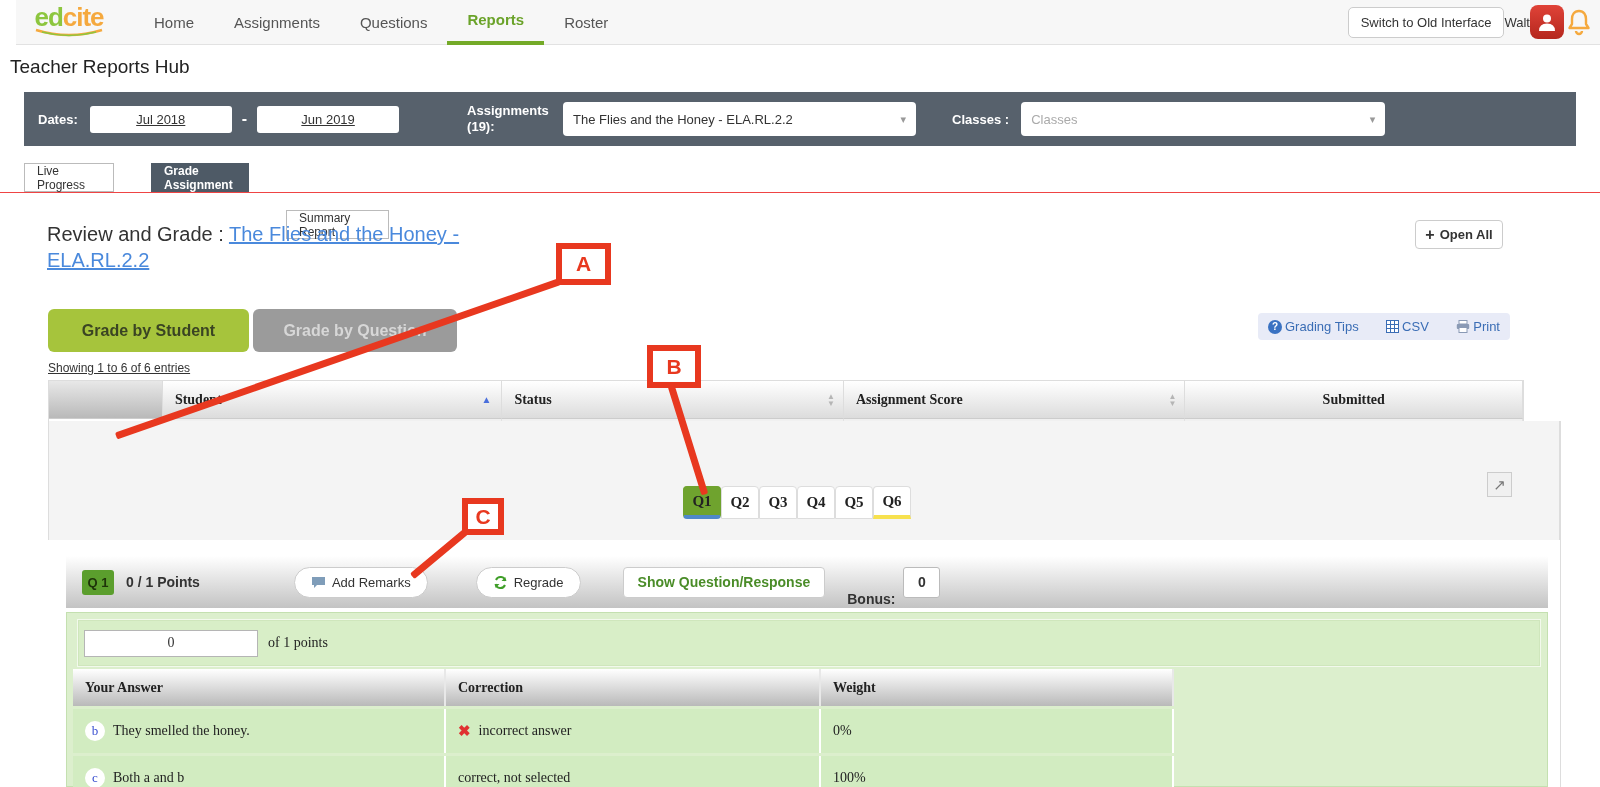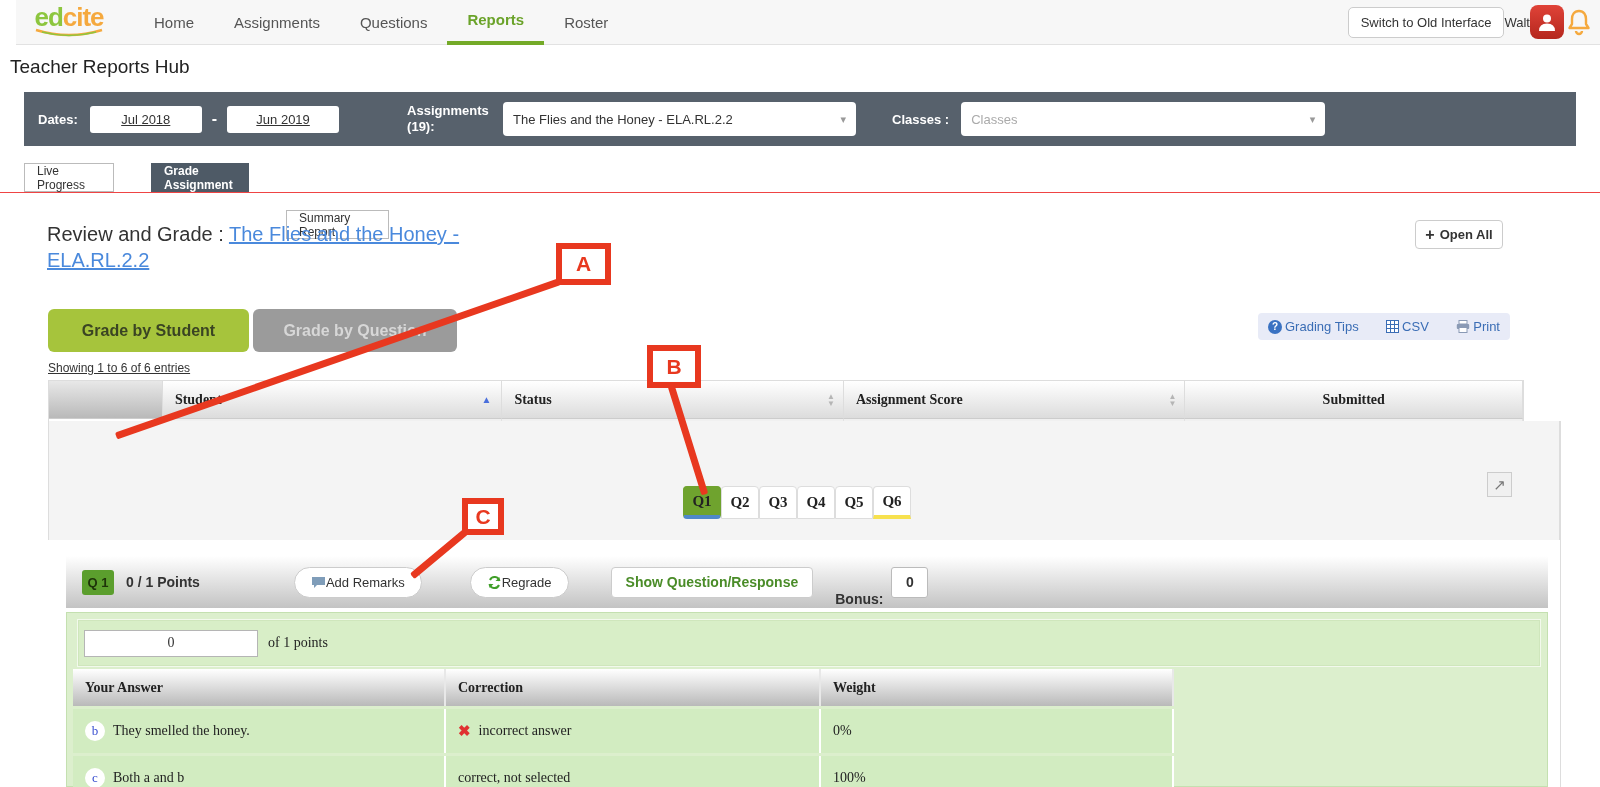--- a/index.html
+++ b/index.html
@@ -21,21 +21,21 @@
   .user-name { font-size:13px; color:#333; }
   .avatar { width:34px; height:34px; border-radius:8px; background:linear-gradient(#e04338,#b5271e); display:flex; align-items:center; justify-content:center; }
   .bell { width:30px; height:32px; display:flex; align-items:center; justify-content:center; }
 
   
   .page-title { position:absolute; left:10px; top:56px; font-size:19px; color:#222; font-weight:normal; }
 
   
   .filter-bar { position:absolute; left:24px; top:92px; width:1552px; height:54px; background:#57616c; display:flex; align-items:center; }
   .flabel { color:#fff; font-weight:bold; font-size:13px; }
-  .date-box { width:112px; height:27px; background:#fff; border-radius:3px; display:flex; align-items:center; justify-content:center; font-size:13px; color:#333; text-decoration:underline; cursor:pointer; }
+  .date-box { width:142px; height:27px; background:#fff; border-radius:3px; display:flex; align-items:center; justify-content:center; font-size:13px; color:#333; text-decoration:underline; cursor:pointer; }
   .dash { color:#fff; font-weight:bold; margin:0 10px; }
   .dropdown { background:#fff; border-radius:4px; height:34px; display:flex; align-items:center; padding:0 10px; font-size:13px; color:#333; cursor:pointer; }
   .dropdown .caret { margin-left:auto; color:#999; font-size:11px; }
   .placeholder { color:#aaa; }
 
   
   .report-tabs { position:absolute; left:0; top:163px; width:1600px; height:30px; border-bottom:1px solid #ef4444; }
   .rtab { position:absolute; top:0; height:29px; background:#fff; border:1px solid #bbb; font-size:12px; color:#333; display:flex; align-items:center; justify-content:center; cursor:pointer; padding:0 12px; }
   .rtab.active { background:#4e5a66; color:#fff; font-weight:bold; border-color:#4e5a66; }
 
@@ -73,21 +73,21 @@
   .qtabs { position:absolute; left:683px; top:486px; display:flex; }
   .qtab { width:38px; height:33px; background:#fff; border:1px solid #ddd; border-radius:4px 4px 0 0; font-family:"Liberation Serif",serif; font-weight:bold; font-size:15px; color:#222; display:flex; align-items:center; justify-content:center; cursor:pointer; }
   .qtab.active { background:#6fa32e; border-color:#6fa32e; border-bottom:4px solid #4f88c9; border-radius:4px; }
   .qtab.yellow { border-bottom:4px solid #f7e14e; }
   .expand-btn { position:absolute; left:1487px; top:472px; width:25px; height:25px; background:#f0f0f0; border:1px solid #ccc; color:#777; font-size:15px; display:flex; align-items:center; justify-content:center; cursor:pointer; }
 
   
   .gtoolbar { position:absolute; left:66px; top:556px; width:1482px; height:52px; background:linear-gradient(#ffffff,#c3c3c3); display:flex; align-items:center; }
   .qbadge { margin-left:16px; width:32px; height:25px; background:#5b9e2d; border-radius:3px; color:#1e3309; font-weight:bold; font-size:13px; display:flex; align-items:center; justify-content:center; }
   .pts { margin-left:12px; font-size:14px; font-weight:bold; color:#333; }
-  .pill-btn { height:31px; background:#fff; border:1px solid #ccc; border-radius:16px; display:flex; align-items:center; padding:0 16px; font-size:13px; color:#333; cursor:pointer; }
+  .pill-btn { height:31px; background:#fff; border:1px solid #ccc; border-radius:16px; display:flex; align-items:center; gap:6px; padding:0 16px; font-size:13px; color:#333; cursor:pointer; }
   .remarks-btn { margin-left:94px; }
   .regrade-btn { margin-left:48px; }
   .sqr-btn { margin-left:42px; height:31px; background:#fff; border:1px solid #ccc; border-radius:4px; padding:0 14px; font-size:14px; font-weight:bold; color:#4a8c28; display:flex; align-items:center; cursor:pointer; }
   .bonus-label { margin-left:22px; font-size:14px; font-weight:bold; color:#333;margin-top:33px; }
   .bonus-input { margin-left:8px; width:37px; height:31px; border:1px solid #bbb; border-radius:3px; text-align:center; font-size:14px; font-weight:bold; color:#333; }
 
   
   .answer-panel { position:absolute; left:66px; top:612px; width:1482px; height:175px; background:#dcefcd; border:1px solid #c4e0b0; font-family:"Liberation Serif",serif; }
   .points-box { position:absolute; left:10px; top:6px; width:1464px; height:48px; background:#d8eec7; border:1px solid #f2f9ec; box-shadow:0 0 0 1px #cfe6bc inset; display:flex; align-items:center; }
   .points-input { margin-left:6px; width:174px; height:27px; border:1px solid #b5b5b5; text-align:center; font-size:14px; font-family:"Liberation Serif",serif; color:#333; background:#fff; }

